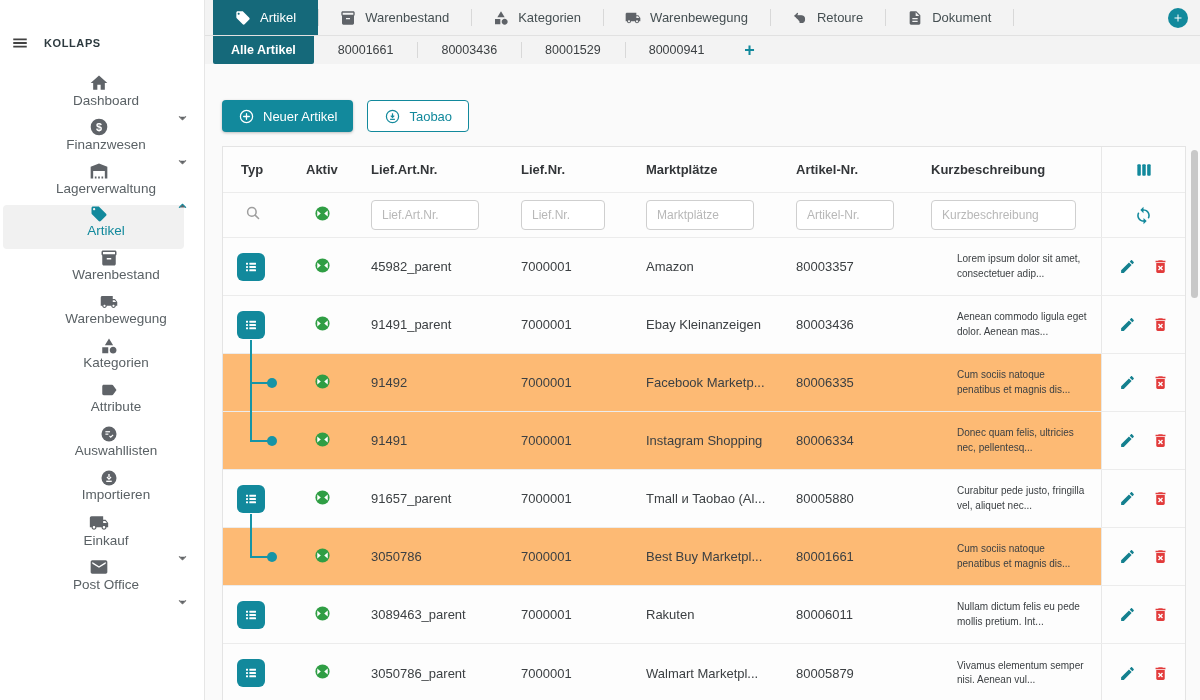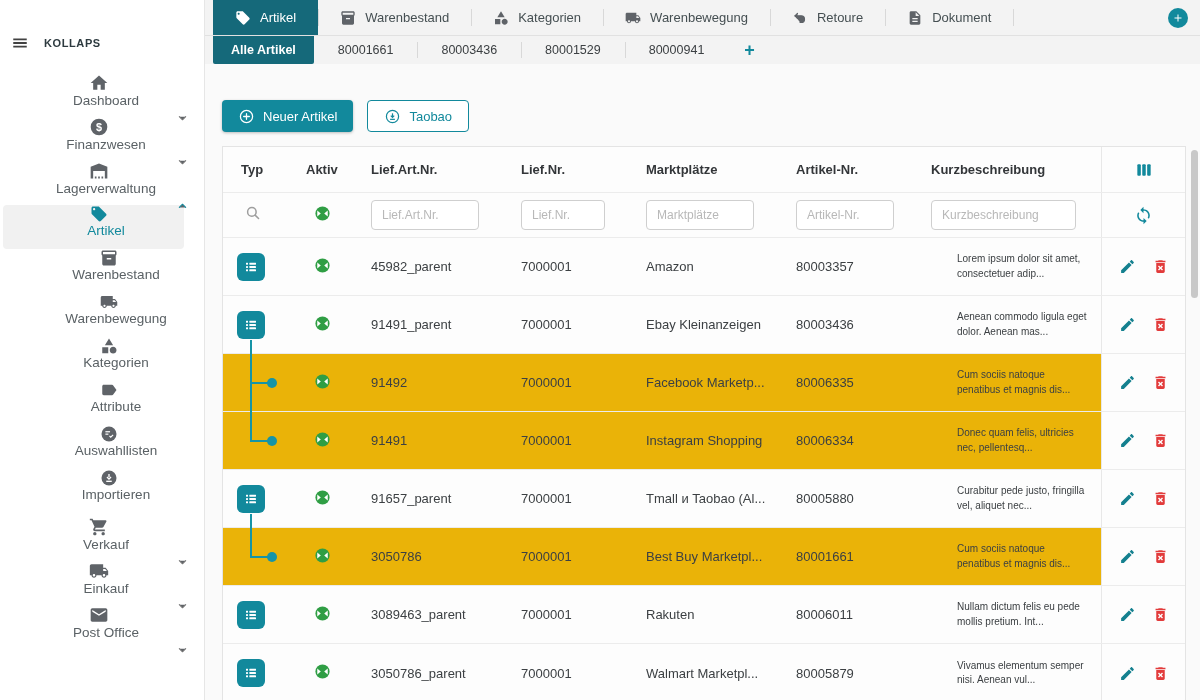--- a/index.html
+++ b/index.html
@@ -63,21 +63,21 @@
   .finput { height:30px; border:1px solid #cfcfcf; border-radius:4px; padding:0 10px; font-size:12px; font-family:inherit; color:#444; background:#fff; }
   .finput::placeholder { color:#b8b8b8; }
   .w108 { width:108px; } .w84 { width:84px; } .w98 { width:98px; } .w145 { width:145px; }
   .iconbtn { background:none; border:none; cursor:pointer; padding:0; display:inline-flex; }
   .search-btn { margin-left:21px; width:18px; height:18px; }
   .active-ic { width:17px; height:17px; margin-left:8px; }
   .acell { align-self:stretch; display:flex; align-items:center; justify-content:center; gap:16px; border-left:1px solid #e8e8e8; background:#fdfdfd; }
   .cols-btn { width:20px; height:20px; } .refresh-btn { width:19px; height:19px; }
 
   .trow { min-height:58px; border-bottom:1px solid #ececec; position:relative; font-size:13px; color:#3c4043; background:#fdfdfd; cursor:pointer; }
-  .trow.childrow { background:#eab308; }
+  .trow.childrow { background:#fdba74; }
   .trow:last-child { border-bottom:none; }
   .type-btn { width:28px; height:28px; margin-left:14px; border:none; border-radius:6px; background:var(--teal); cursor:pointer; display:flex; align-items:center; justify-content:center; position:relative; z-index:1; }
   .type-btn svg { width:16px; height:16px; }
   .kurz { font-size:10px; line-height:1.45; padding-right:14px; color:#3c4043;margin-left:26px; }
   .edit-btn { width:17px; height:17px; } .del-btn { width:17px; height:17px; }
   .tl { position:absolute; background:var(--line); z-index:0; }
   .tl-down { left:27px; top:calc(50% + 15px); bottom:-1px; width:2px; }
   .tl-pass { left:27px; top:-1px; bottom:-1px; width:2px; }
   .tl-half { left:27px; top:-1px; height:calc(50% + 1px); width:2px; }
   .tl-branch { left:27px; top:calc(50% - 1px); width:19px; height:2px; }
@@ -195,33 +195,20 @@
           <span class="icn">
             <svg viewBox="0 0 24 24">
               <circle class="fillme" cx="12" cy="12" r="10" fill="#5f6368"></circle>
               <path d="M12 6.8v6" stroke="#fff" stroke-width="1.8" fill="none"></path>
               <path d="M9.3 10.6L12 13.3l2.7-2.7" stroke="#fff" stroke-width="1.8" fill="none"></path>
               <path d="M8.3 16.4h7.4" stroke="#fff" stroke-width="1.8" fill="none"></path>
             </svg>
           </span>
           <span class="side-label">Importieren</span>
         </div>
-        <div class="side-item gap">
-          <span class="icn">
-            <svg viewBox="0 0 24 24">
-              <path d="M7 18c-1.1 0-1.99.9-1.99 2S5.9 22 7 22s2-.9 2-2-.9-2-2-2zM1 2v2h2l3.6 7.59-1.35 2.45c-.16.28-.25.61-.25.96 0 1.1.9 2 2 2h12v-2H7.42c-.14 0-.25-.11-.25-.25l.03-.12.9-1.63h7.45c.75 0 1.41-.41 1.75-1.03l3.58-6.49c.08-.14.12-.31.12-.49 0-.55-.45-1-1-1H5.21l-.94-2H1zm16 16c-1.1 0-1.99.9-1.99 2s.89 2 1.99 2 2-.9 2-2-.9-2-2-2z"></path>
-            </svg>
-          </span>
-          <span class="side-label">Verkauf</span>
-          <span class="icn chev">
-            <svg viewBox="0 0 24 24">
-              <path d="M5 9l7 7 7-7" fill="none" stroke="#757575" stroke-width="2.2" stroke-linecap="round" stroke-linejoin="round"></path>
-            </svg>
-          </span>
-        </div>
         <div class="side-item">
           <span class="icn">
             <svg viewBox="0 0 24 24">
               <path d="M20 8h-3V4H3c-1.1 0-2 .9-2 2v11h2c0 1.66 1.34 3 3 3s3-1.34 3-3h6c0 1.66 1.34 3 3 3s3-1.34 3-3h2v-5l-3-4zM6 18.5c-.83 0-1.5-.67-1.5-1.5s.67-1.5 1.5-1.5 1.5.67 1.5 1.5-.67 1.5-1.5 1.5zm13.5-9l1.96 2.5H17V9.5h2.5zm-1.5 9c-.83 0-1.5-.67-1.5-1.5s.67-1.5 1.5-1.5 1.5.67 1.5 1.5-.67 1.5-1.5 1.5z"></path>
             </svg>
           </span>
           <span class="side-label">Einkauf</span>
           <span class="icn chev">
             <svg viewBox="0 0 24 24">
               <path d="M5 9l7 7 7-7" fill="none" stroke="#757575" stroke-width="2.2" stroke-linecap="round" stroke-linejoin="round"></path>

